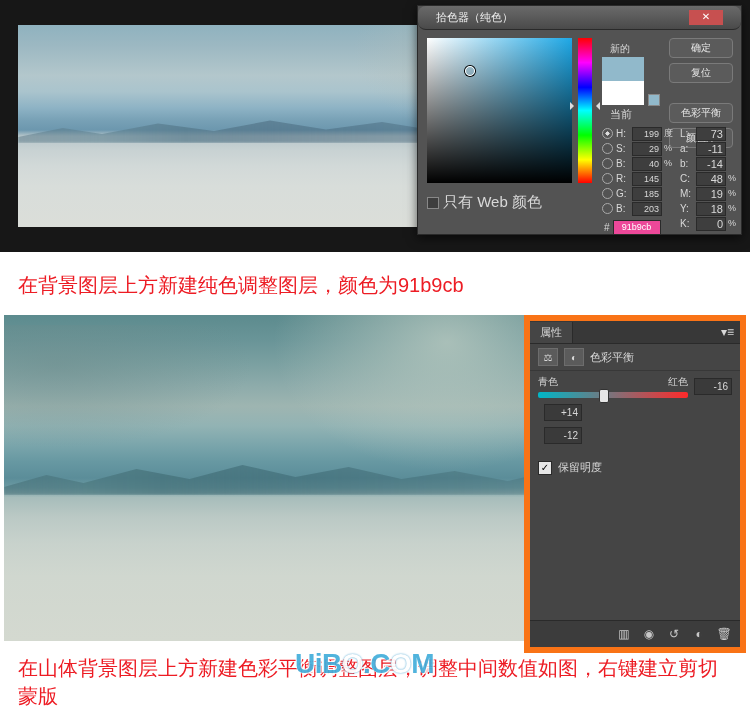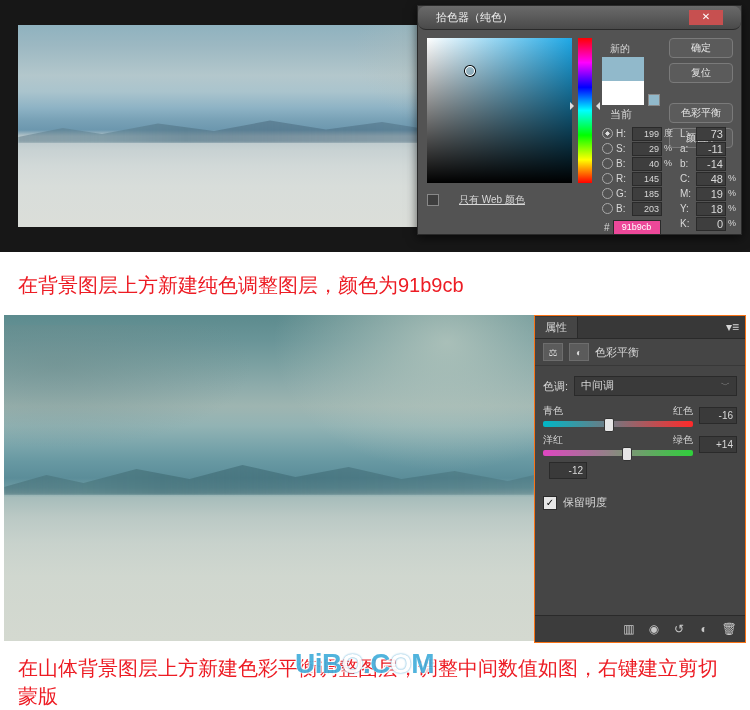--- a/index.html
+++ b/index.html
@@ -208,23 +208,22 @@
   .fields2 .row { display: flex; align-items: center; height: 15px; }
   .fields2 .lab { width: 14px; }
   .fields2 .val { width: 24px; height: 12px; background: #3e3e3e; border: 1px solid #2a2a2a; text-align: right; padding: 0 2px; margin: 16px 2px; font-size: 11px; line-height: 12px; }
   .fields2 .unit { width: 10px; font-size: 9px; }
   .webonly {
     position: absolute;
     left: 9px;
     top: 163px;
     display: flex;
     align-items: center;
-    gap: 20px;
-    font-size: 10px;
-    text-decoration: underline;
+    gap: 4px;
+    font-size: 15px;
   }
   .webonly .cb { width: 10px; height: 10px; border: 1px solid #888; background: #3e3e3e; }
   .hexrow {
     position: absolute;
     left: 186px;
     top: 190px;
     display: flex;
     align-items: center;
     gap: 3px;
     font-size: 10px;
@@ -299,21 +298,21 @@
   
   .props {
     position: absolute;
     right: 2px;
     top: 2px;
     width: 210px;
     height: 326px;
     background: #454545;
     color: #d8d8d8;
     font-size: 11px;
-    border: 1px solid #f97316;
+    border: 6px solid #f97316;
   }
   .props-tab {
     height: 22px;
     background: #383838;
     border-bottom: 1px solid #2a2a2a;
     display: flex;
     align-items: center;
   }
   .props-tab .tab {
     padding: 3px 10px;
@@ -584,54 +583,38 @@
 
   <div class="props">
     <div class="props-tab">
       <span class="tab">属性</span>
       <span class="menu">▾≡</span>
     </div>
     <div class="props-header">
       <span class="ico">⚖</span>
       <span class="ico">◐</span>
       <span>色彩平衡</span>
-    </div>
-    <div class="tone-row">
-      <span>色调:</span>
-      <div class="tone-select">
-        <span>中间调</span>
-        <span class="chev">﹀</span>
-      </div>
     </div>
     <div id="sliders">
         <div class="slider-block">
           <div class="slider-row">
             <div class="slider-track-wrap">
               <div class="slider-labels">
                 <span>青色</span>
                 <span>红色</span>
               </div>
               <div class="slider-track" style="background:linear-gradient(to right,#00b7c7,#ff2a2a)">
                 <div class="slider-thumb" style="left:44%"></div>
               </div>
             </div>
             <div class="slider-val">-16</div>
           </div>
         </div>
         <div class="slider-block">
           <div class="slider-row">
-            <div class="slider-track-wrap">
-              <div class="slider-labels">
-                <span>洋红</span>
-                <span>绿色</span>
-              </div>
-              <div class="slider-track" style="background:linear-gradient(to right,#e046c2,#2fd03b)">
-                <div class="slider-thumb" style="left:56%"></div>
-              </div>
-            </div>
             <div class="slider-val">+14</div>
           </div>
         </div>
         <div class="slider-block">
           <div class="slider-row">
             <div class="slider-val">-12</div>
           </div>
         </div>
       </div>
     <div class="preserve">

